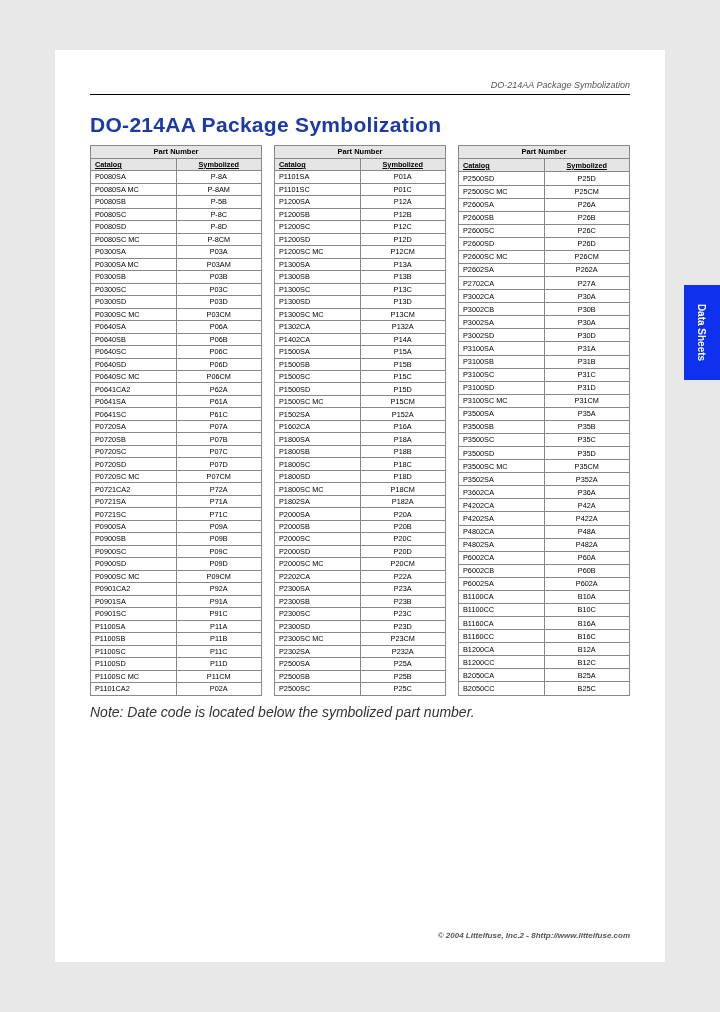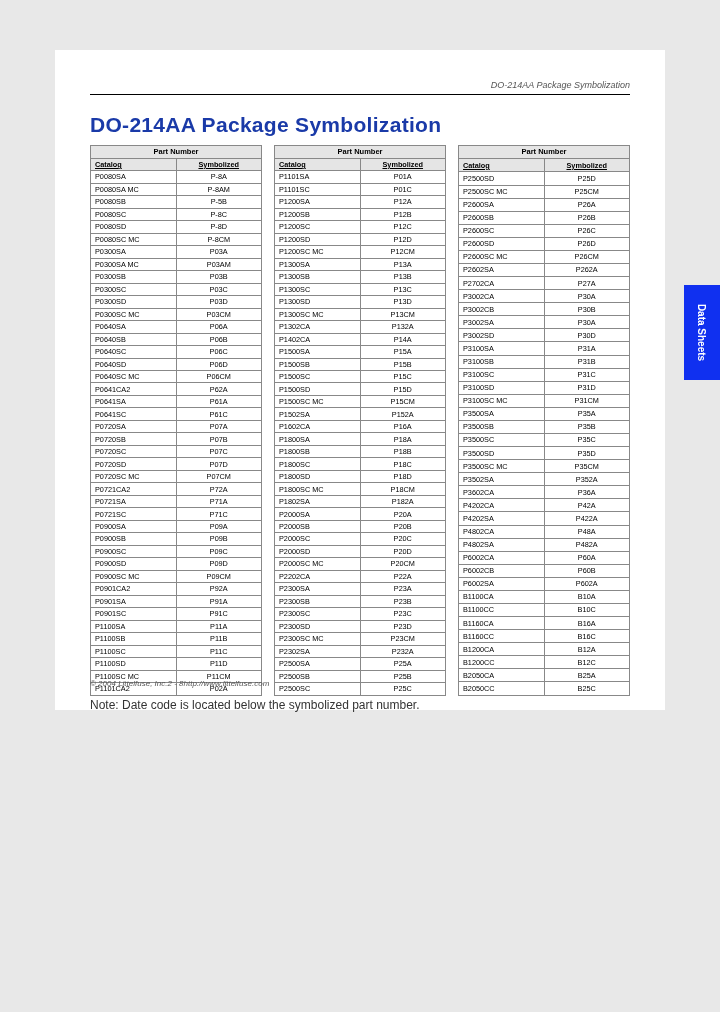--- a/index.html
+++ b/index.html
@@ -10,21 +10,21 @@
     height: 1012px;
     background: #e8e8e8;
     font-family: Arial, Helvetica, sans-serif;
     position: relative;
   }
   .page {
     position: absolute;
     left: 55px;
     top: 50px;
     width: 610px;
-    height: 660px;
+    height: 912px;
     background: #fff;
     padding: 30px 35px 24px 35px;
   }
   .header-meta {
     text-align: right;
     font-size: 9px;
     font-style: italic;
     color: #555;
     margin-bottom: 4px;
   }
@@ -62,36 +62,38 @@
     text-align: center;
   }
   th.catalog { width: 58%; text-align: left; padding-left: 4px; text-decoration: underline;}
   th.sym { width: 42%; text-decoration: underline; }
   td.catalog { text-align: left; padding-left: 4px;}
   td.sym { text-align: center; }
   .part-number-header th {
     font-size: 7.5px;
   }
   .note {
-    font-size: 12px;
-    margin-top: 2px;
+    font-size: 14px;
+    margin-top: 8px;
     color: #333;
+    font-style: italic;
   }
   .footer {
     position: absolute;
     bottom: 22px;
     left: 35px;
     right: 35px;
     font-size: 8px;
     font-style: italic;
     color: #555;
   }
   .footer .row {
     display: flex;
-    justify-content: flex-start;
+    justify-content: flex-end;
+    font-weight: bold;
   }
   .side-tab {
     position: absolute;
     right: 0;
     top: 285px;
     width: 36px;
     height: 95px;
     background: #1030f0;
     color: #fff;
     font-size: 10px;

